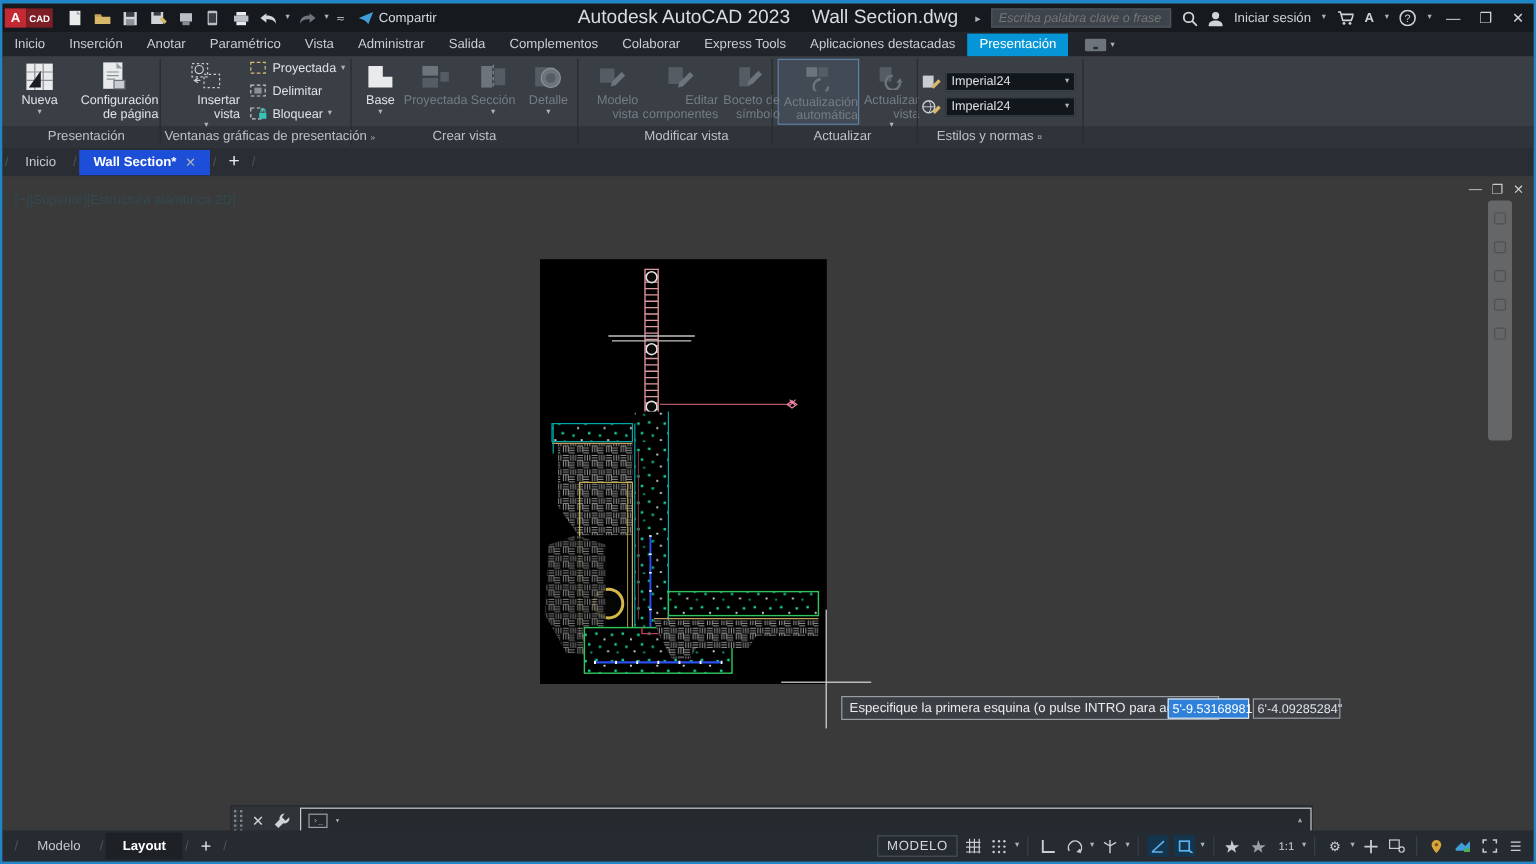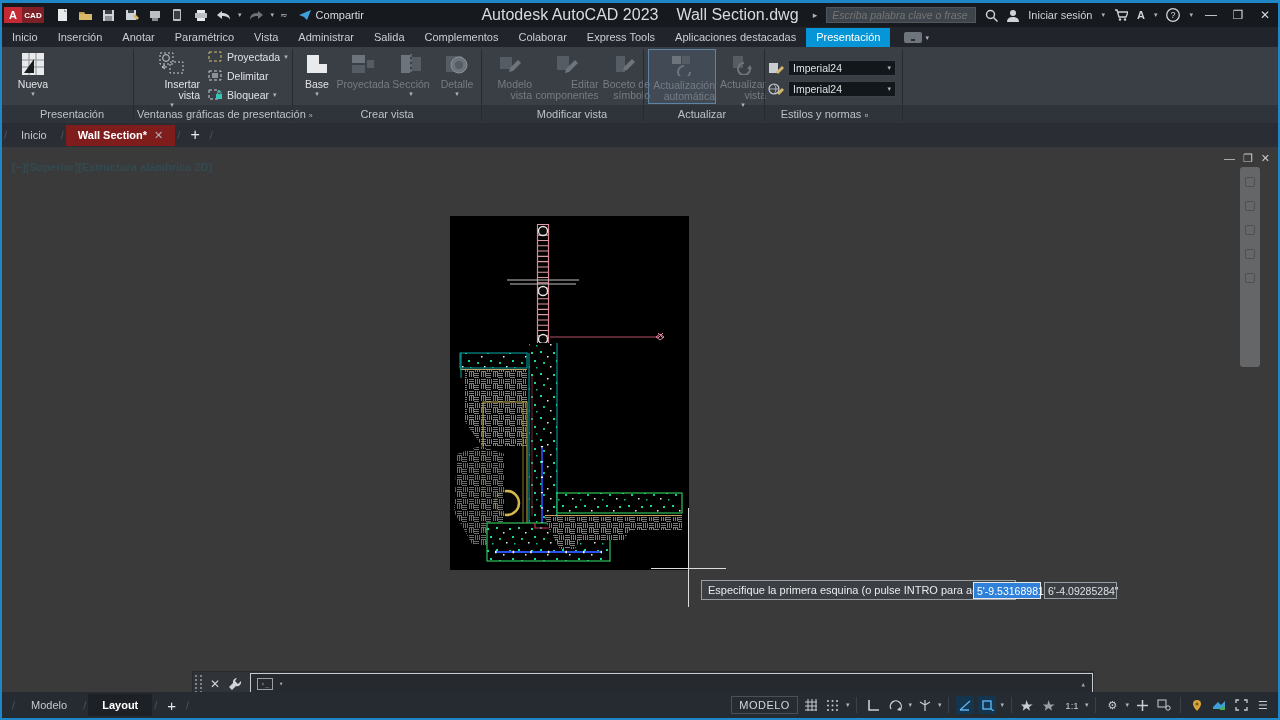--- a/index.html
+++ b/index.html
@@ -32,25 +32,25 @@
   .plabel{position:absolute;top:105px;font-size:11px;color:#bcc1c6;text-align:center;white-space:nowrap}
   .rbtn{position:absolute;top:47px;display:flex;flex-direction:column;align-items:center;gap:1px;font-size:10.5px;line-height:11px;color:#e0e3e6;text-align:right}
   .rbtn .ic{height:28px;display:flex;align-items:center;justify-content:center}
   .dis{color:#767c83}
   .selbox{background:rgba(120,160,200,.12);outline:1px solid #5f83a3}
   .srow{position:absolute;display:flex;align-items:center;gap:4px;font-size:10.5px;color:#dfe2e5;white-space:nowrap}
   .stddrop{width:108px;height:16px;background:#12171c;border:1px solid #3c434a;color:#dde1e4;font-size:10.5px;display:flex;align-items:center;justify-content:space-between;padding:0 4px}
   
   .ftabs{position:absolute;left:0;top:120px;width:100%;height:24px;background:#2a2e34;display:flex;align-items:center;font-size:11px;color:#c5c9ce}
   .ftab{padding:4px 12px}
-  .ftab.active{background:#7f1d1d;color:#fff;font-weight:bold;display:flex;gap:7px;align-items:center}
+  .ftab.active{background:#1d4ed8;color:#fff;font-weight:bold;display:flex;gap:7px;align-items:center}
   .slash{color:#4d5359;margin:0 2px}
   
   .draw{position:absolute;left:0;top:144px;width:1276px;height:548px;background:#3a3a3a}
-  .vplabel{position:absolute;left:10px;top:14px;font-size:11px;color:#324a52;font-weight:bold}
+  .vplabel{position:absolute;left:10px;top:14px;font-size:11px;color:#324a52;font-weight:normal}
   .docbtns{position:absolute;right:8px;top:5px;display:flex;gap:8px;color:#c6cacd;font-size:11px}
   .navbar{position:absolute;right:18px;top:20px;width:20px;height:200px;background:rgba(170,174,178,.38);border-radius:3px;display:flex;flex-direction:column;align-items:center;gap:14px;padding-top:10px}
   .navbar div{width:10px;height:10px;border:1px solid rgba(60,64,68,.55);border-radius:2px}
   .canvas{position:absolute;left:448px;top:69px;width:239px;height:354px;background:#000}
   .ch{position:absolute;background:#dcdcdc}
   
   .dprompt{position:absolute;left:699px;top:433px;height:20px;background:#3b3e42;border:1px solid #989ea4;color:#e9ebed;font-size:11px;display:flex;align-items:center;padding:0 6px;white-space:nowrap}
   .dcoord{position:absolute;top:435px;height:17px;font-size:10.5px;display:flex;align-items:center;padding:0 3px;white-space:nowrap}
   .dx{left:971px;width:68px;background:#2f80d8;border:1px solid #e6e9ec;color:#fff}
   .dy{left:1042px;width:73px;background:#3b3e42;border:1px solid #989ea4;color:#dfe2e5}
@@ -210,20 +210,31 @@
   <div class="rbtn" style="left:8px;width:46px">
     <div class="ic">
         <svg width="26" height="26">
           <rect x="2" y="2" width="22" height="22" fill="#e8eaec"></rect>
           <path d="M2 9h22M2 16h22M9 2v22M16 2v22" stroke="#8a9096"></path>
           <path d="M4 22L14 8v14z" fill="#1a1d20"></path>
         </svg>
       </div>
     <span>Nueva</span>
       <span class="caret">▾</span>
+  </div>
+  <div class="rbtn" style="left:56px;width:74px">
+    <div class="ic">
+        <svg width="24" height="26">
+          <rect x="3" y="1" width="16" height="22" fill="#e8eaec"></rect>
+          <path d="M14 1l5 5h-5z" fill="#9aa0a6"></path>
+          <path d="M6 9h10M6 12h10M6 15h7" stroke="#8a9096"></path>
+          <rect x="12" y="16" width="9" height="7" fill="#c8cdd2" stroke="#6e747b"></rect>
+        </svg>
+      </div>
+    <span>Configuración de página</span>
   </div>
   <div class="pdiv" style="left:131px"></div>
   <div class="plabel" style="left:20px;width:100px">Presentación</div>
 
   <div class="rbtn" style="left:142px;width:56px">
     <div class="ic">
         <svg width="28" height="26">
           <rect x="2" y="2" width="13" height="11" fill="none" stroke="#c8cdd2" stroke-dasharray="2 2"></rect>
           <circle cx="8" cy="7" r="3.4" fill="none" stroke="#c8cdd2"></circle>
           <rect x="12" y="11" width="13" height="11" fill="none" stroke="#c8cdd2" stroke-dasharray="2 2"></rect>

